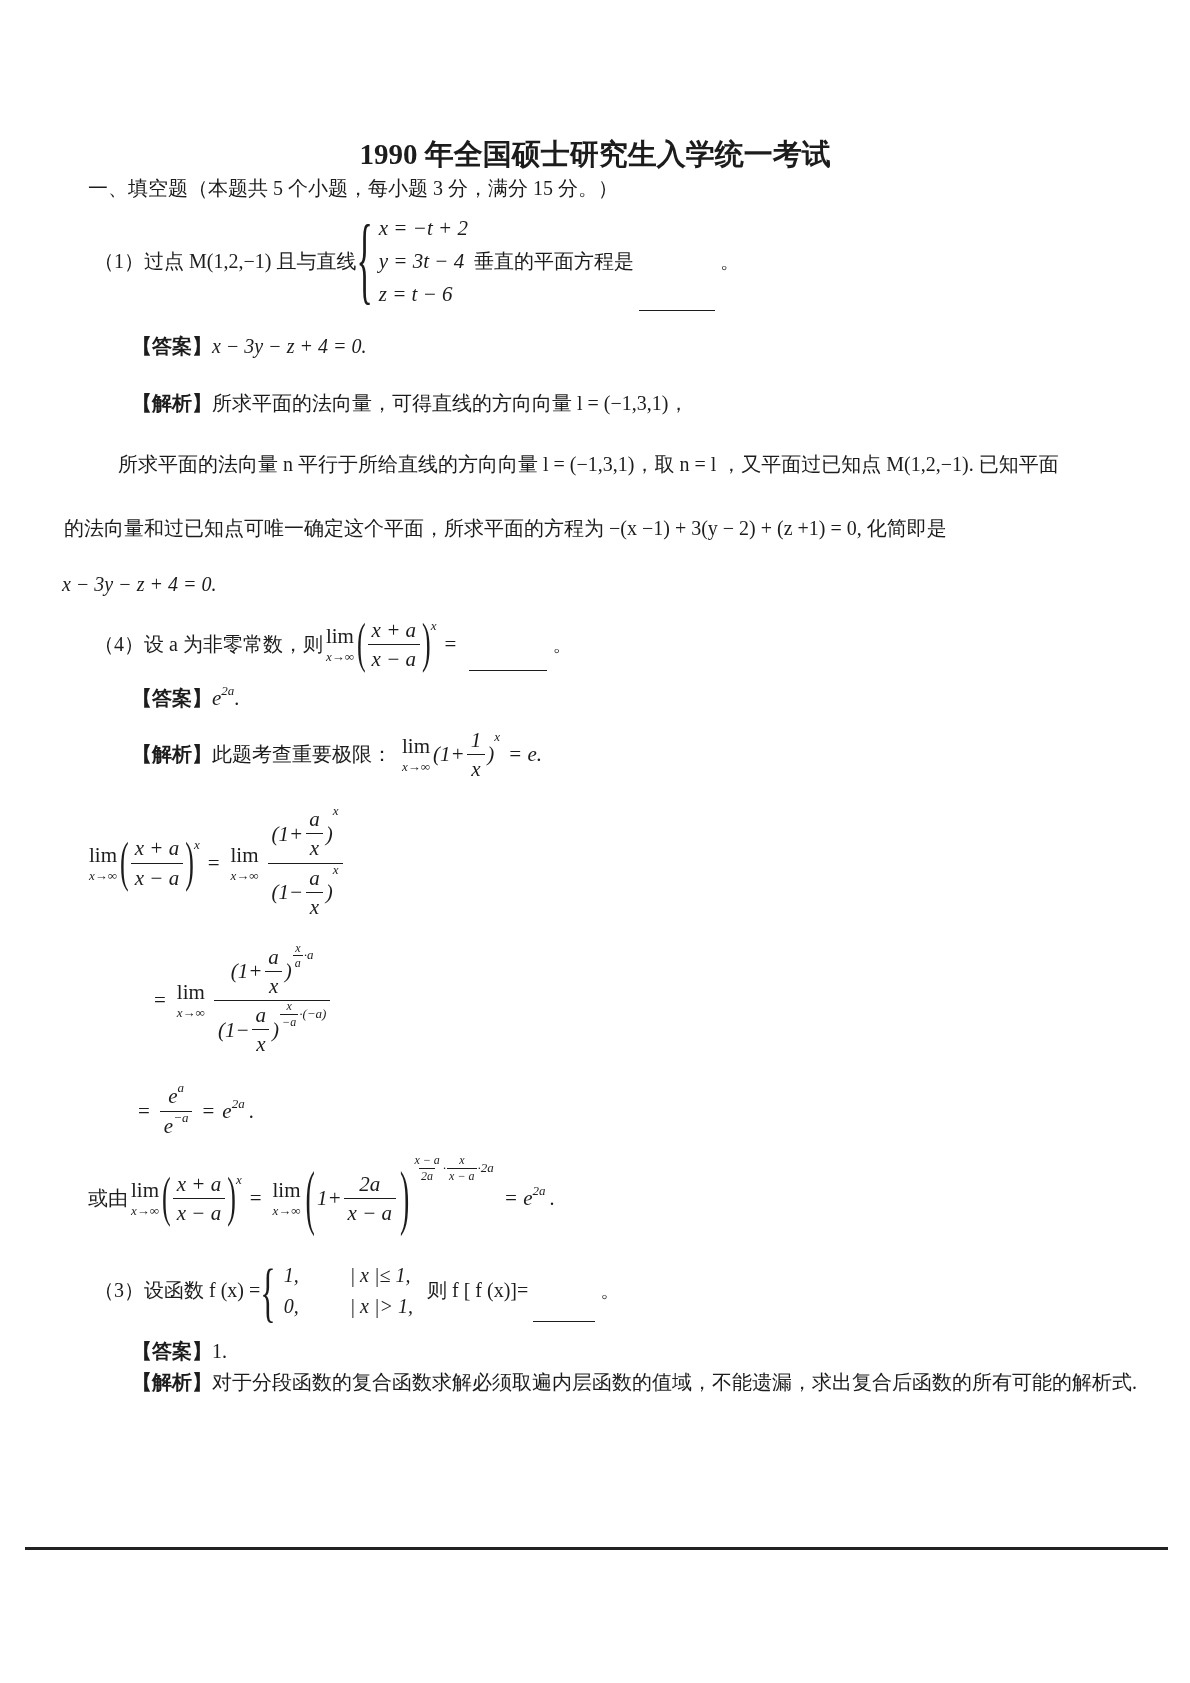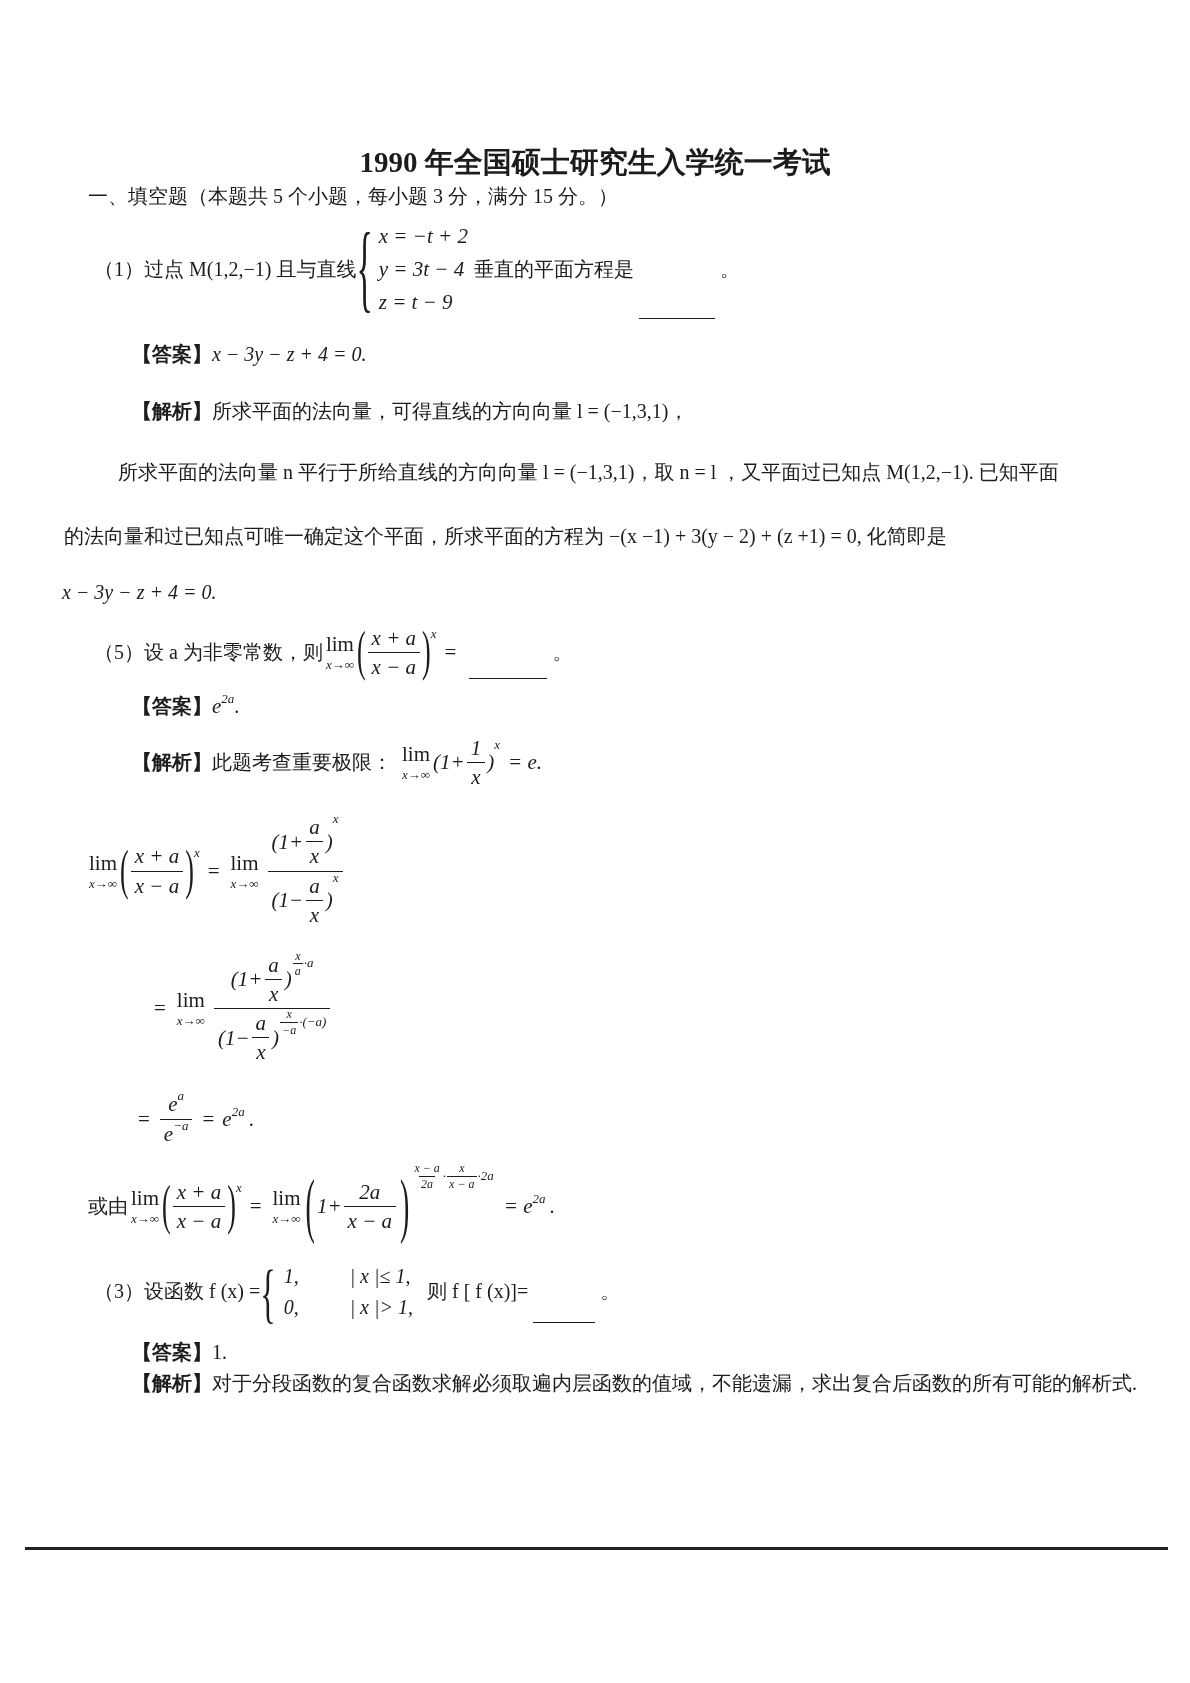--- a/index.html
+++ b/index.html
@@ -1,21 +1,21 @@
 <!DOCTYPE html>
 <html><head>
 <meta charset="utf-8">
 <style>
   * { margin:0; padding:0; box-sizing:border-box; }
   html,body { background:#ffffff; }
   .page {
     width:1190px; height:1683px; background:#fff; position:relative;
     font-family:"Liberation Serif","DejaVu Serif",serif; color:#1c1c1c; overflow:hidden;
   }
-  .content { padding:16px 56px; }
+  .content { padding:8px 56px; }
   .title { text-align:center; font-size:29px; font-weight:bold; padding-top:128px; line-height:1.3; }
   .subtitle { text-align:center; font-size:28px; font-weight:bold; margin-top:28px; line-height:1.3; }
   .zhline { font-size:20px; line-height:1.4; }
   .section { margin-top:0; margin-left:32px; }
   .row { display:flex; align-items:center; flex-wrap:nowrap; font-size:20px; }
   .zh { white-space:pre; }
   .math { font-style:italic; font-family:"Liberation Serif","DejaVu Serif",serif; }
   .label { font-weight:bold;margin-left:44px; }
 
   
@@ -67,42 +67,42 @@
     <div class="title">1990 年全国硕士研究生入学统一考试</div>
 
     <div class="zhline section">一、填空题（本题共 5 个小题，每小题 3 分，满分 15 分。）</div>
 
     <div class="row" style="margin-top:10px; margin-left:38px;">
       <span class="zh">（1）过点 M(1,2,−1) 且与直线</span>
       <span class="stretch brace3">{</span>
       <span class="syscol">
         <span class="math sysrow">x = −t + 2</span>
         <span class="math sysrow">y = 3t − 4</span>
-        <span class="math sysrow">z = t − 9</span>
+        <span class="math sysrow">z = t − 6</span>
       </span>
       <span class="zh" style="margin-left:6px;">垂直的平面方程是</span>
       <span class="blank w76"></span>
       <span class="zh">。</span>
     </div>
 
     <div class="row" style="margin-top:22px; margin-left:32px;">
       <span class="zh label">【答案】</span>
       <span class="math">x − 3y − z + 4 = 0.</span>
     </div>
 
     <div class="row" style="margin-top:30px; margin-left:32px;">
       <span class="zh label">【解析】</span>
       <span class="zh">所求平面的法向量，可得直线的方向向量 l = (−1,3,1)，</span>
     </div>
     <div class="zhline" style="margin-top:33px; margin-left:62px;">所求平面的法向量 n 平行于所给直线的方向向量 l = (−1,3,1)，取 n = l ，又平面过已知点 M(1,2,−1). 已知平面</div>
     <div class="zhline" style="margin-top:36px; margin-left:8px;">的法向量和过已知点可唯一确定这个平面，所求平面的方程为 −(x −1) + 3(y − 2) + (z +1) = 0, 化简即是</div>
     <div class="zhline math" style="margin-top:28px; margin-left:6px;">x − 3y − z + 4 = 0.</div>
 
     <div class="row" style="margin-top:20px; margin-left:38px;">
-      <span class="zh">（5）设 a 为非零常数，则</span>
+      <span class="zh">（4）设 a 为非零常数，则</span>
       <span class="lim">
         <span class="op">lim</span>
         <span class="sub">x→∞</span>
       </span>
       <span class="stretch p-tall">(</span>
       <span class="frac">
         <span class="fnum">x + a</span>
         <span class="fden">x − a</span>
       </span>
       <span class="stretch p-tall">)</span>
@@ -268,21 +268,21 @@
           <span class="fnum">x</span>
           <span class="fden">x − a</span>
         </span>
         <span>·2a</span>
       </span>
       <span class="math" style="font-size:21px; margin-left:10px;">= e</span>
         <span class="supx">2a</span>
         <span style="margin-left:4px;">.</span>
     </div>
 
-    <div class="row" style="margin-top:28px; margin-left:38px;">
+    <div class="row" style="margin-top:35px; margin-left:38px;">
       <span class="zh">（3）设函数 f (x) =</span>
       <span class="stretch brace2">{</span>
       <span class="cases">
         <span class="caserow">
           <span class="cv math">1,</span>
           <span class="math">| x |≤ 1,</span>
         </span>
         <span class="caserow">
           <span class="cv math">0,</span>
           <span class="math">| x |&gt; 1,</span>

